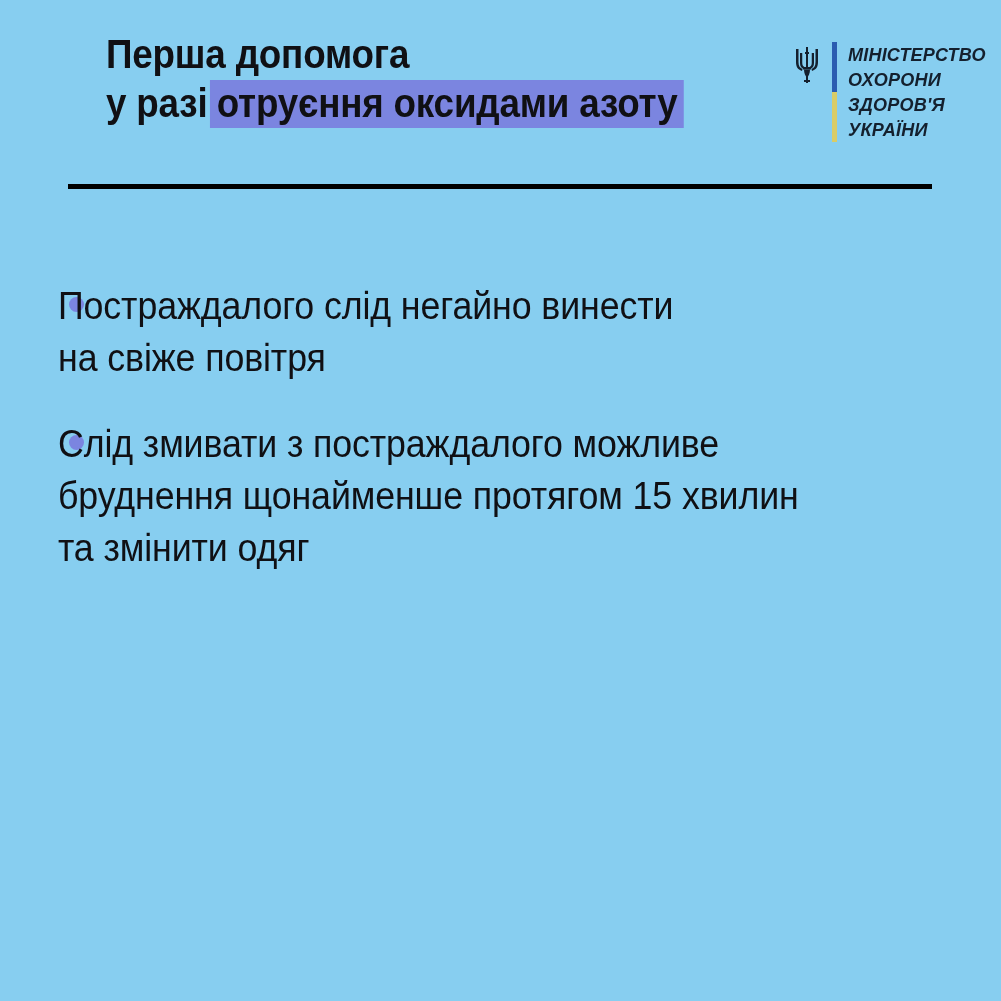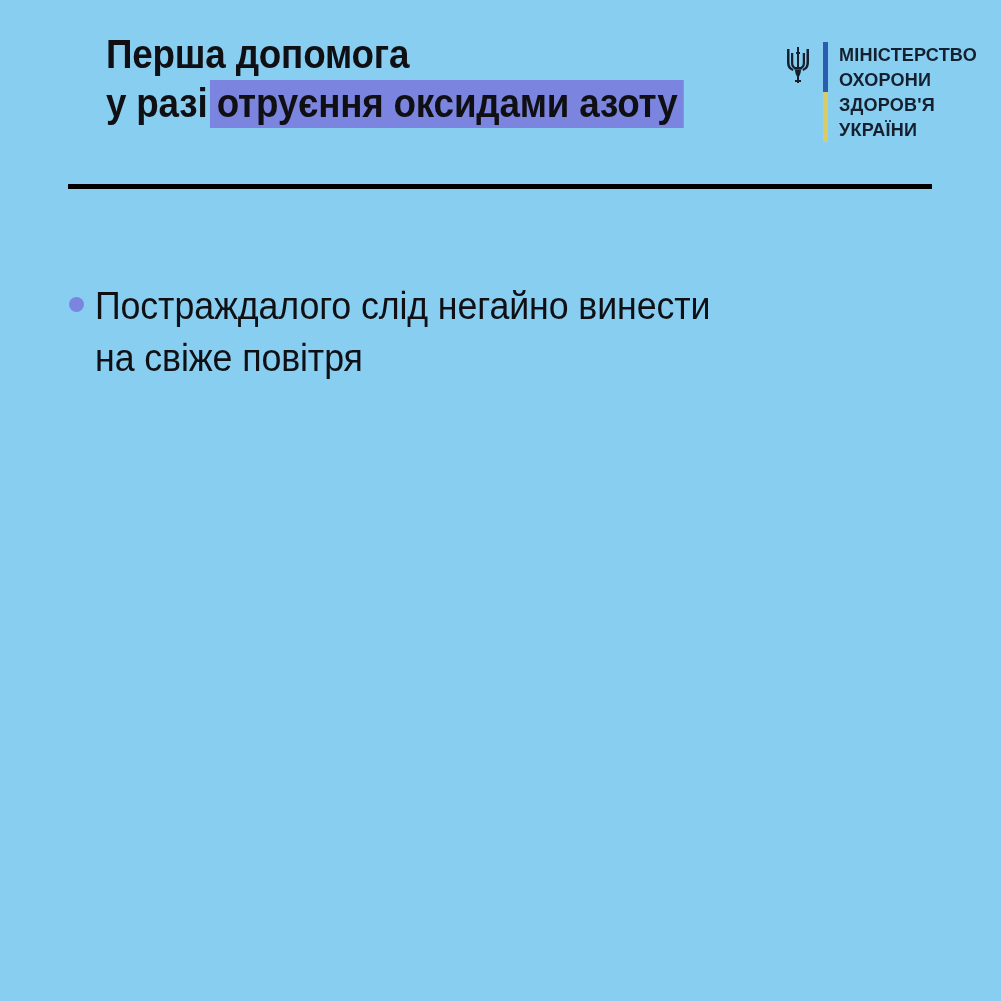--- a/index.html
+++ b/index.html
@@ -55,25 +55,26 @@
     color: #101014;
     padding: 6px 7px 8px 7px;
     margin-left: 3px;
     line-height: 34px;
     vertical-align: baseline;
   }
 
   
   .logo {
     position: absolute;
-    right: 55px;
+    right: 46px;
     top: 42px;
     display: flex;
     align-items: flex-start;
     height: 110px;
+    font-style: italic;
   }
 
   .logo-emblem {
     width: 30px;
     height: 40px;
     margin-top: 3px;
     flex: none;
   }
 
   .logo-bar {
@@ -108,21 +109,21 @@
   
   .bullets {
     position: absolute;
     left: 0;
     top: 280px;
     width: 1001px;
   }
 
   .bullet-item {
     position: relative;
-    padding-left: 95px;
+    padding-left: 58px;
     margin-bottom: 34px;
   }
 
   .bullet-dot {
     position: absolute;
     left: 69px;
     top: 17px;
     width: 15px;
     height: 15px;
     border-radius: 50%;
@@ -183,13 +184,19 @@
 </div>
 
 <div class="divider"></div>
 
 <div class="bullets">
   <div class="bullet-item">
     <span class="bullet-dot"></span>
     <div class="bullet-text">Постраждалого слід негайно винести
 на свіже повітря</div>
   </div>
+  <div class="bullet-item">
+    <span class="bullet-dot"></span>
+    <div class="bullet-text">Слід змивати з постраждалого можливе
+бруднення щонайменше протягом 15 хвилин
+та змінити одяг</div>
+  </div>
 </div>
 
 </body></html>

